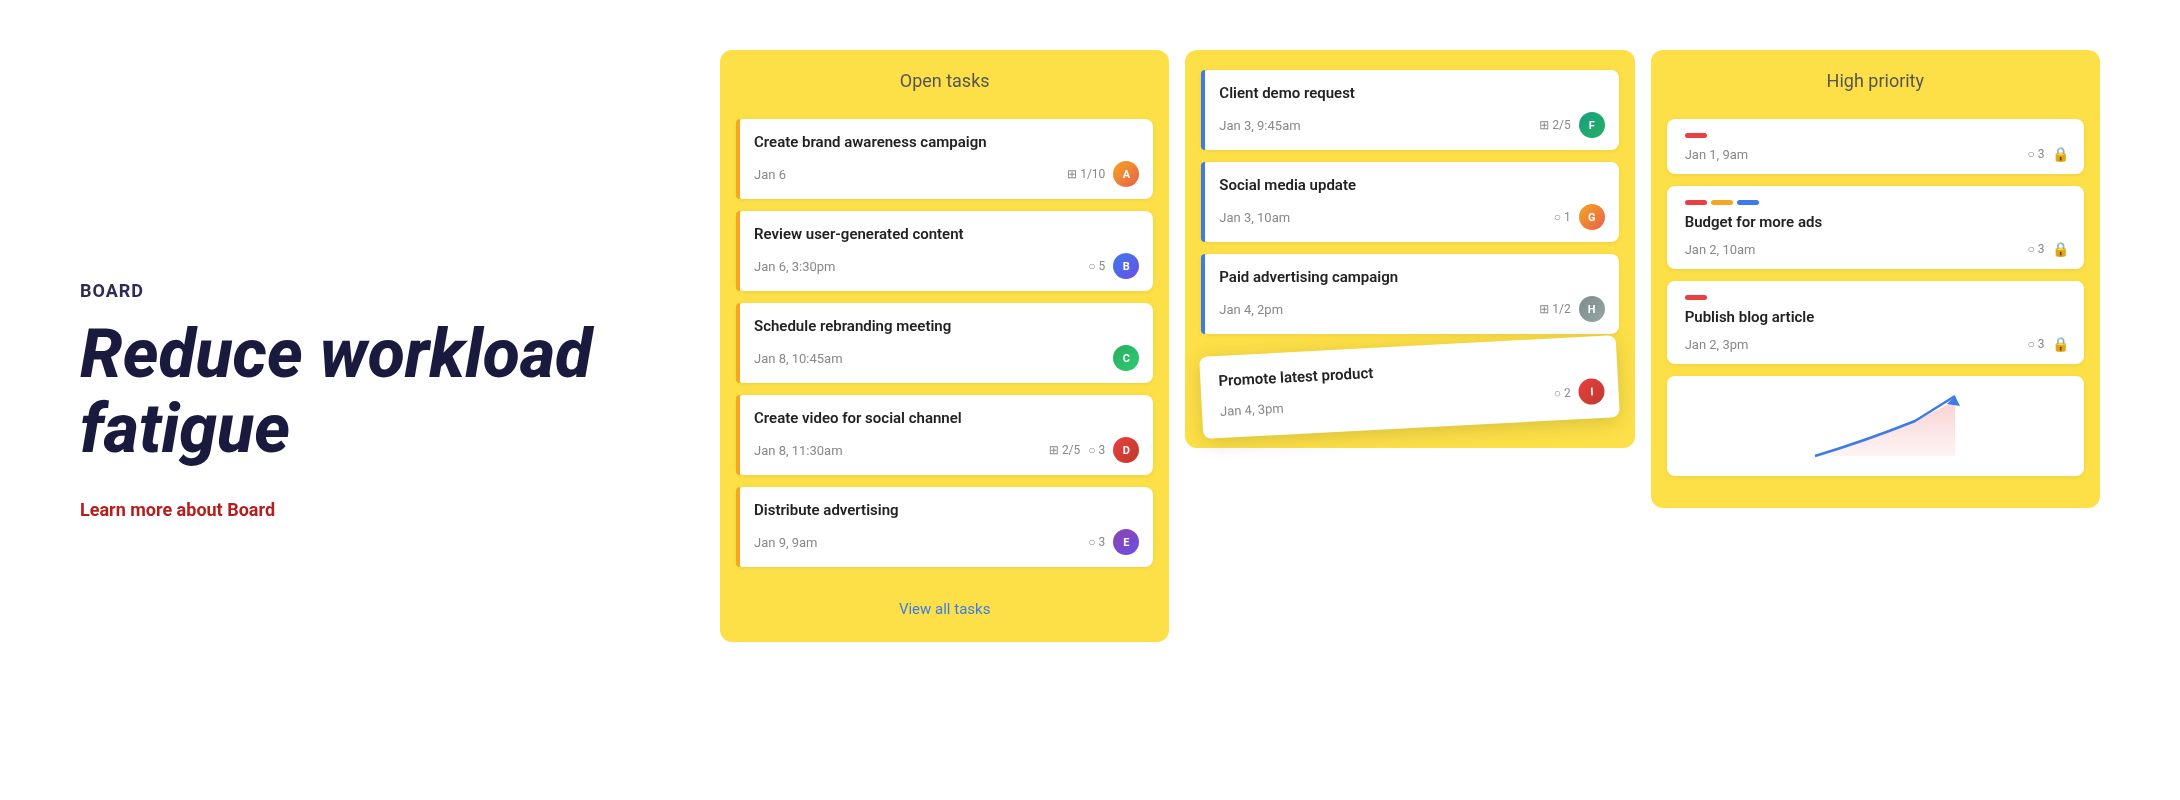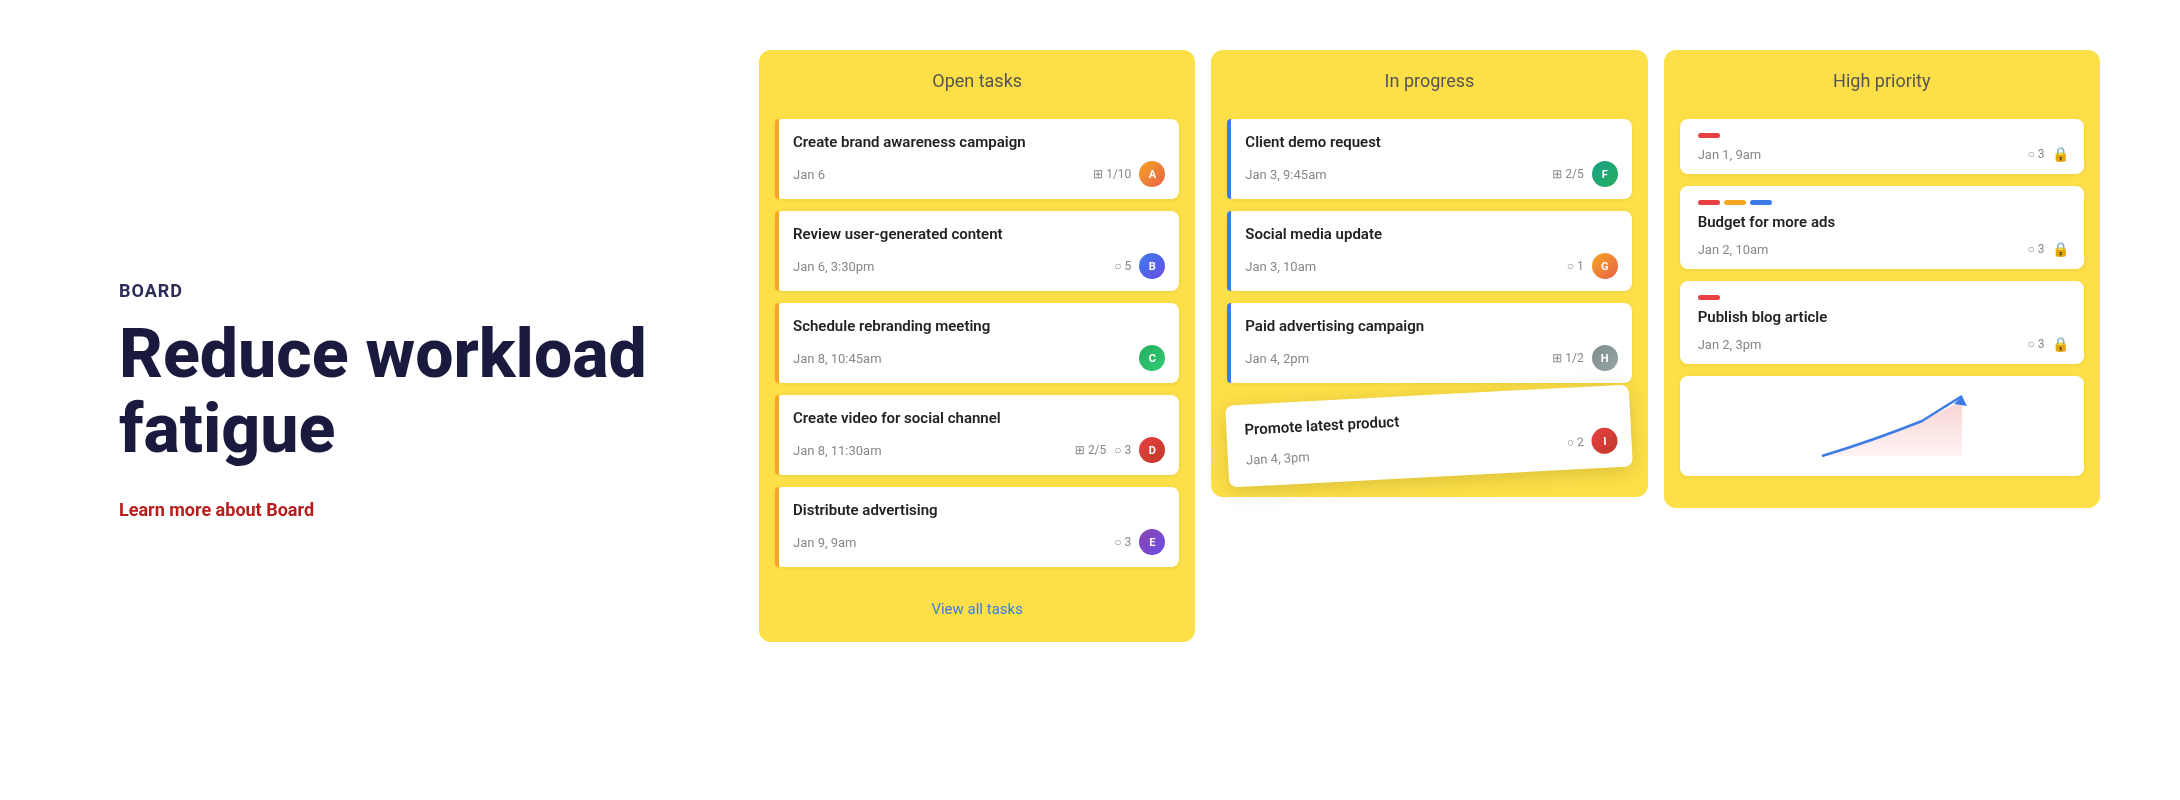--- a/index.html
+++ b/index.html
@@ -16,35 +16,35 @@
       display: flex;
       align-items: center;
       width: 100%;
       height: 100%;
       padding: 40px 80px;
       gap: 60px;
     }
     .left-panel {
       flex: 0 0 580px;
       padding: 20px 0;
-      margin-left: 39px;
     }
     .board-label {
       font-size: 18px;
       font-weight: 700;
       color: #2c2c54;
       letter-spacing: 1px;
       margin-bottom: 16px;
     }
     .headline {
       font-size: 68px;
       font-weight: 800;
       color: #1a1a3e;
       line-height: 1.1;
       margin-bottom: 32px;
+      font-style: italic;
     }
     .description {
       font-size: 22px;
       color: #444;
       line-height: 1.6;
       max-width: 520px;
       margin-bottom: 40px;
     }
     .learn-more {
       font-size: 18px;
@@ -291,21 +291,20 @@
               <div class="avatar avatar-purple">E</div>
             </div>
           </div>
         </div>
       </div>
 
       <div class="view-all">View all tasks</div>
     </div>
 
     <div class="column col-in-progress">
-      <div class="column-header">In progress</div>
 
       <div class="task-card">
         <div class="task-accent blue"></div>
         <div class="task-card-inner">
           <div class="task-title">Client demo request</div>
           <div class="task-meta">
             <span class="task-date">Jan 3, 9:45am</span>
             <div class="task-meta-right">
               <span class="task-subtask">⊞ <span>2/5</span></span>
               <div class="avatar avatar-teal">F</div>

